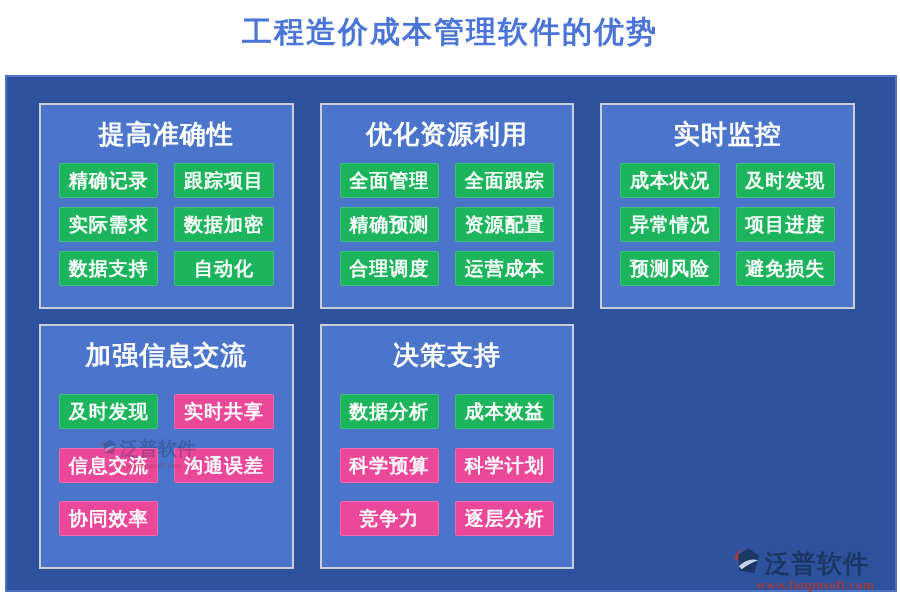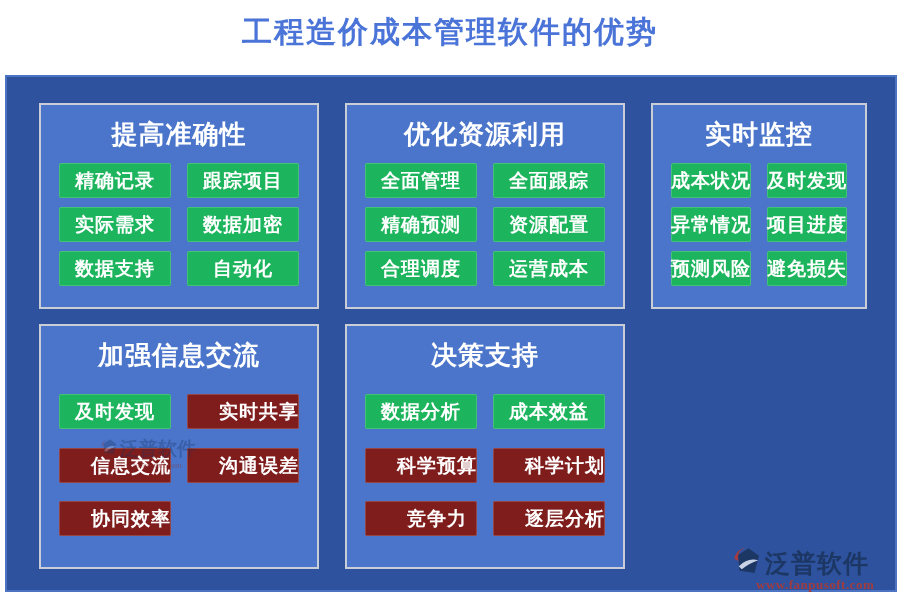--- a/index.html
+++ b/index.html
@@ -30,21 +30,21 @@
     flex:1;display:grid;grid-template-columns:1fr 1fr;column-gap:16px;
     align-content:space-evenly;
   }
   .btn{
     height:35px;line-height:35px;text-align:center;color:#ffffff;
     font-weight:bold;font-size:19px;letter-spacing:1px;border-radius:2px;
     white-space:nowrap;cursor:pointer;
     box-shadow:inset 0 0 0 1px rgba(255,255,255,0.18);
   }
   .btn[data-color="green"]{background:#1cb45c;}
-  .btn[data-color="blue"]{background:#7f1d1d;padding-left:32px;}
+  .btn[data-color="blue"]{background:#ec4899;}
   .logo{
     position:absolute;right:6px;top:546px;width:162px;z-index:5;
   }
   .logo-row{display:flex;align-items:center;gap:3px;}
   .logo-brand{font-size:25px;font-weight:bold;color:#1d3765;letter-spacing:1px;white-space:nowrap;}
   .logo-url{font-size:13px;font-weight:bold;color:#a13c3f;margin:-3px 0 0 24px;letter-spacing:0.5px;}
   .watermark{
     position:absolute;left:100px;top:436px;z-index:4;opacity:0.30;
     display:flex;flex-direction:column;align-items:center;pointer-events:none;
   }

